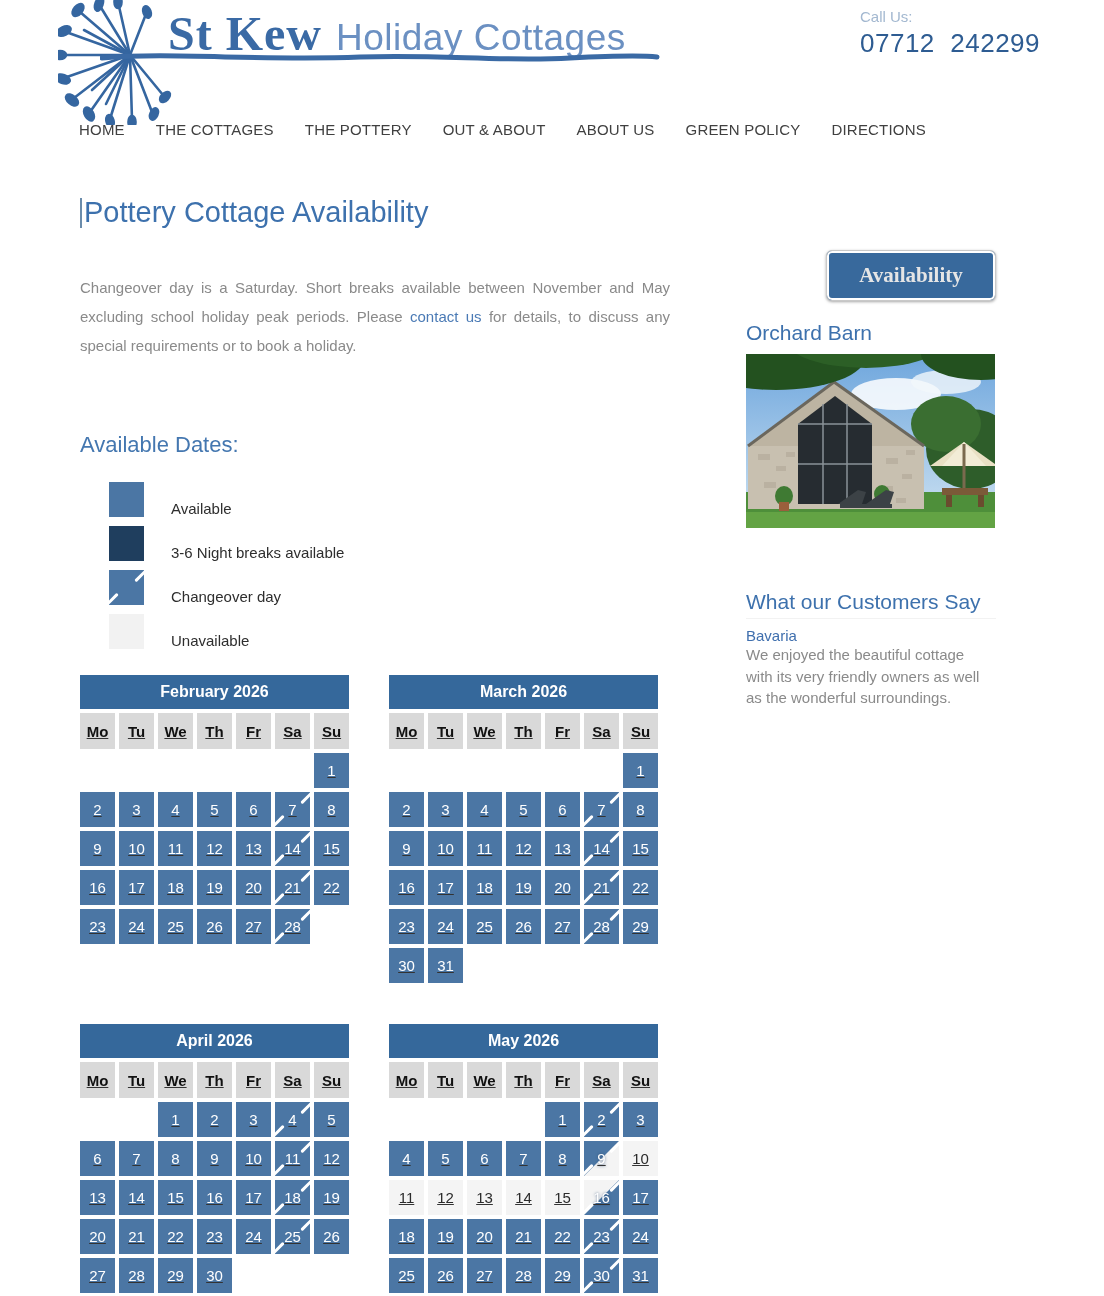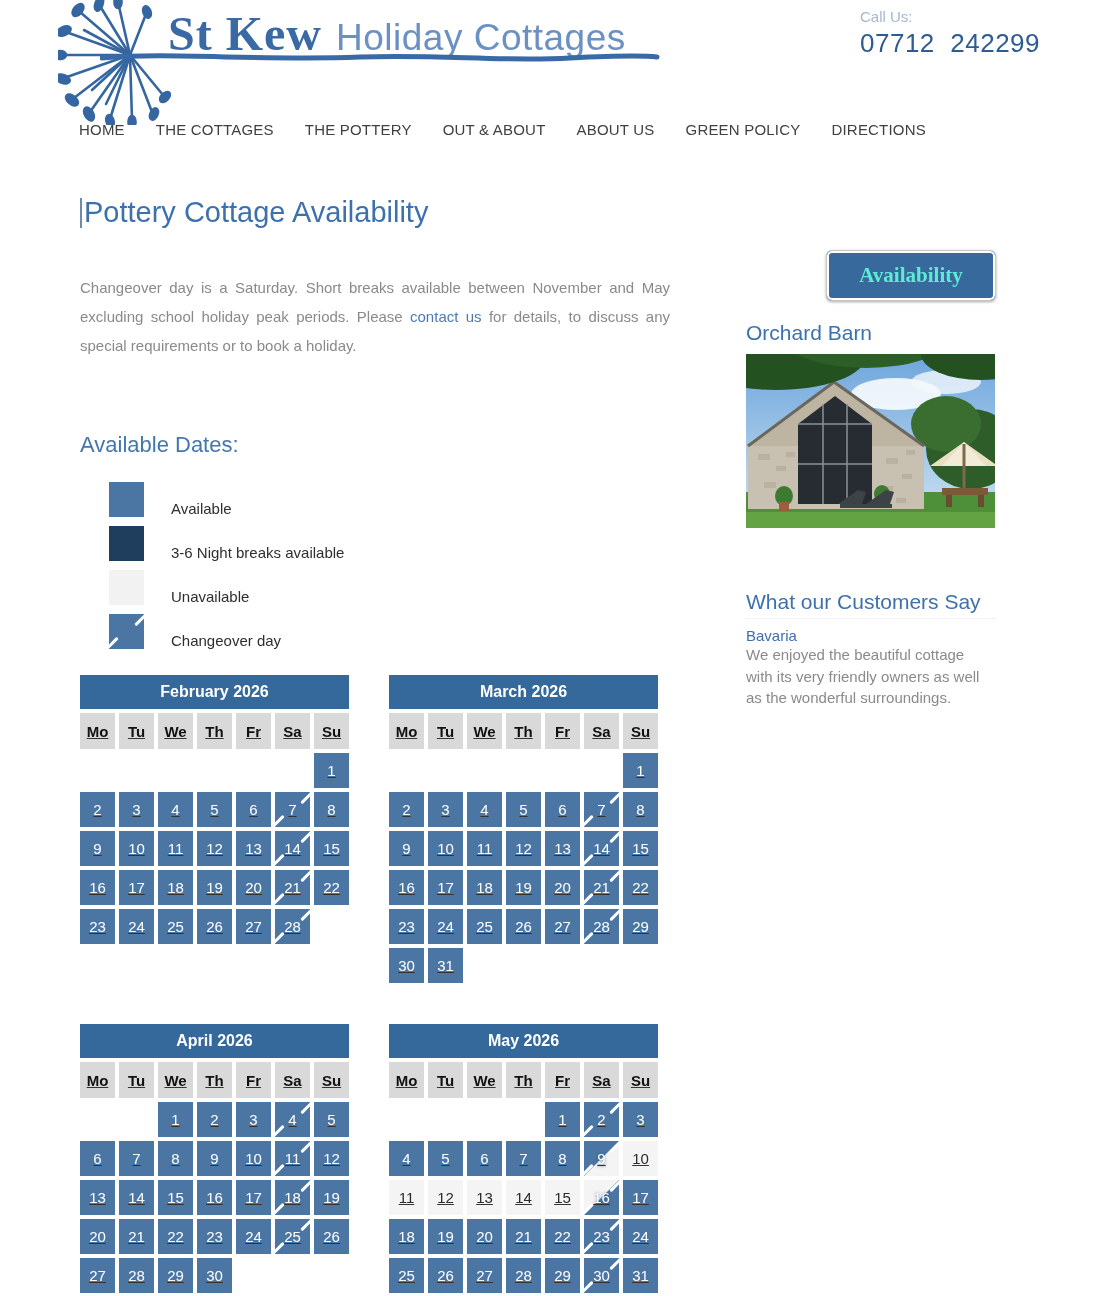--- a/index.html
+++ b/index.html
@@ -60,21 +60,21 @@
   .dow { height:36px; background:#d9d9d9; color:#111; font-weight:bold; }
   .day { background:#4b76a4; color:#fff; }
   .day.unavailable { background:#f4f4f4; color:#2b2b2b; }
   .day.split-out { background:linear-gradient(135deg, #4b76a4 49.5%, #f4f4f4 50.5%); text-shadow:0 0 3px rgba(45,75,115,0.75); }
   .day.split-in  { background:linear-gradient(135deg, #f4f4f4 49.5%, #4b76a4 50.5%); text-shadow:0 0 3px rgba(45,75,115,0.75); }
   .cal-cell.empty { background:transparent; }
 
   
   aside { position:absolute; left:746px; top:54px; width:250px; }
   .avail-btn { display:block; margin-left:auto; width:170px; height:51px; background:#38699c;
-    color:#5eead4; font-family:"Liberation Serif", serif; font-weight:bold; font-size:21px;
+    color:#e5e5e5; font-family:"Liberation Serif", serif; font-weight:bold; font-size:21px;
     border:1px solid #c9c9c9; border-radius:6px; box-shadow:0 1px 3px rgba(0,0,0,0.35), inset 0 0 0 2px #fff;
     cursor:pointer; }
   .side-h { font-size:21px; font-weight:normal; color:#3d71ad; }
   .orchard-h { margin-top:20px; }
   .photo { margin-top:9px; width:249px; height:174px; display:block; }
   .customers-h { margin-top:62px; padding-bottom:4px; border-bottom:1px solid #f2f2f2; }
   .testimonial-src { margin-top:8px; font-size:15px; color:#3f6fae; }
   .testimonial-text { font-size:15px; line-height:21.5px; color:#8a8a8a; width:240px; }
 </style>
 </head>
@@ -157,26 +157,26 @@
       <div class="legend">
         <div class="legend-row">
           <span class="legend-sq sq-available"></span>
           <span class="legend-label">Available</span>
         </div>
         <div class="legend-row">
           <span class="legend-sq sq-breaks"></span>
           <span class="legend-label">3-6 Night breaks available</span>
         </div>
         <div class="legend-row">
+          <span class="legend-sq sq-changeover"></span>
+          <span class="legend-label">Changeover day</span>
+        </div>
+        <div class="legend-row">
           <span class="legend-sq sq-unavailable"></span>
           <span class="legend-label">Unavailable</span>
-        </div>
-        <div class="legend-row">
-          <span class="legend-sq sq-changeover"></span>
-          <span class="legend-label">Changeover day</span>
         </div>
       </div>
 
       <div class="calendar-grid">
           <div class="calendar">
             <div class="cal-title">February 2026</div>
             <div class="cal-cells">
               <div class="cal-cell dow">Mo</div>
               <div class="cal-cell dow">Tu</div>
               <div class="cal-cell dow">We</div>

